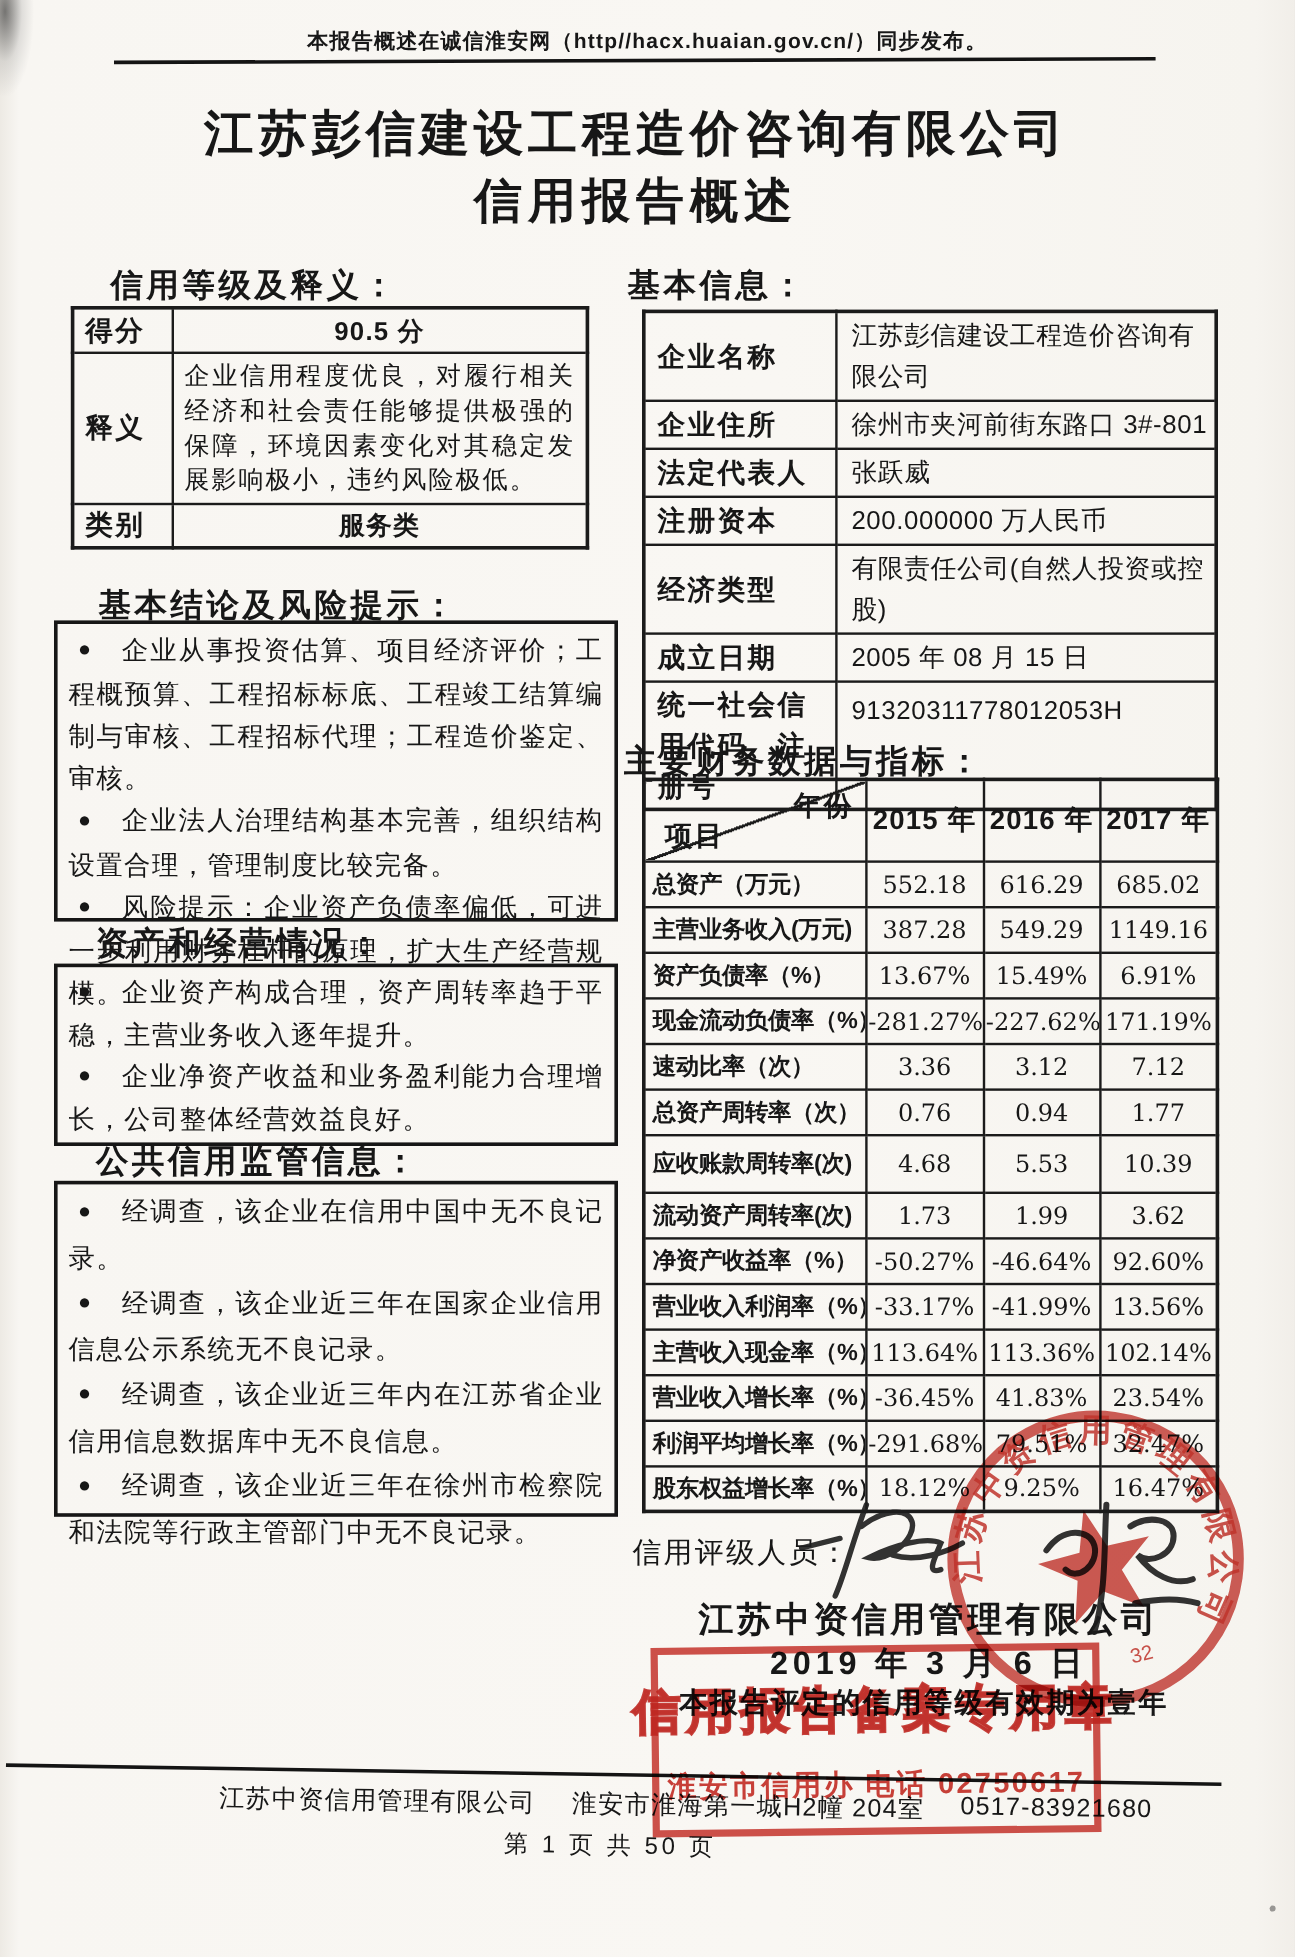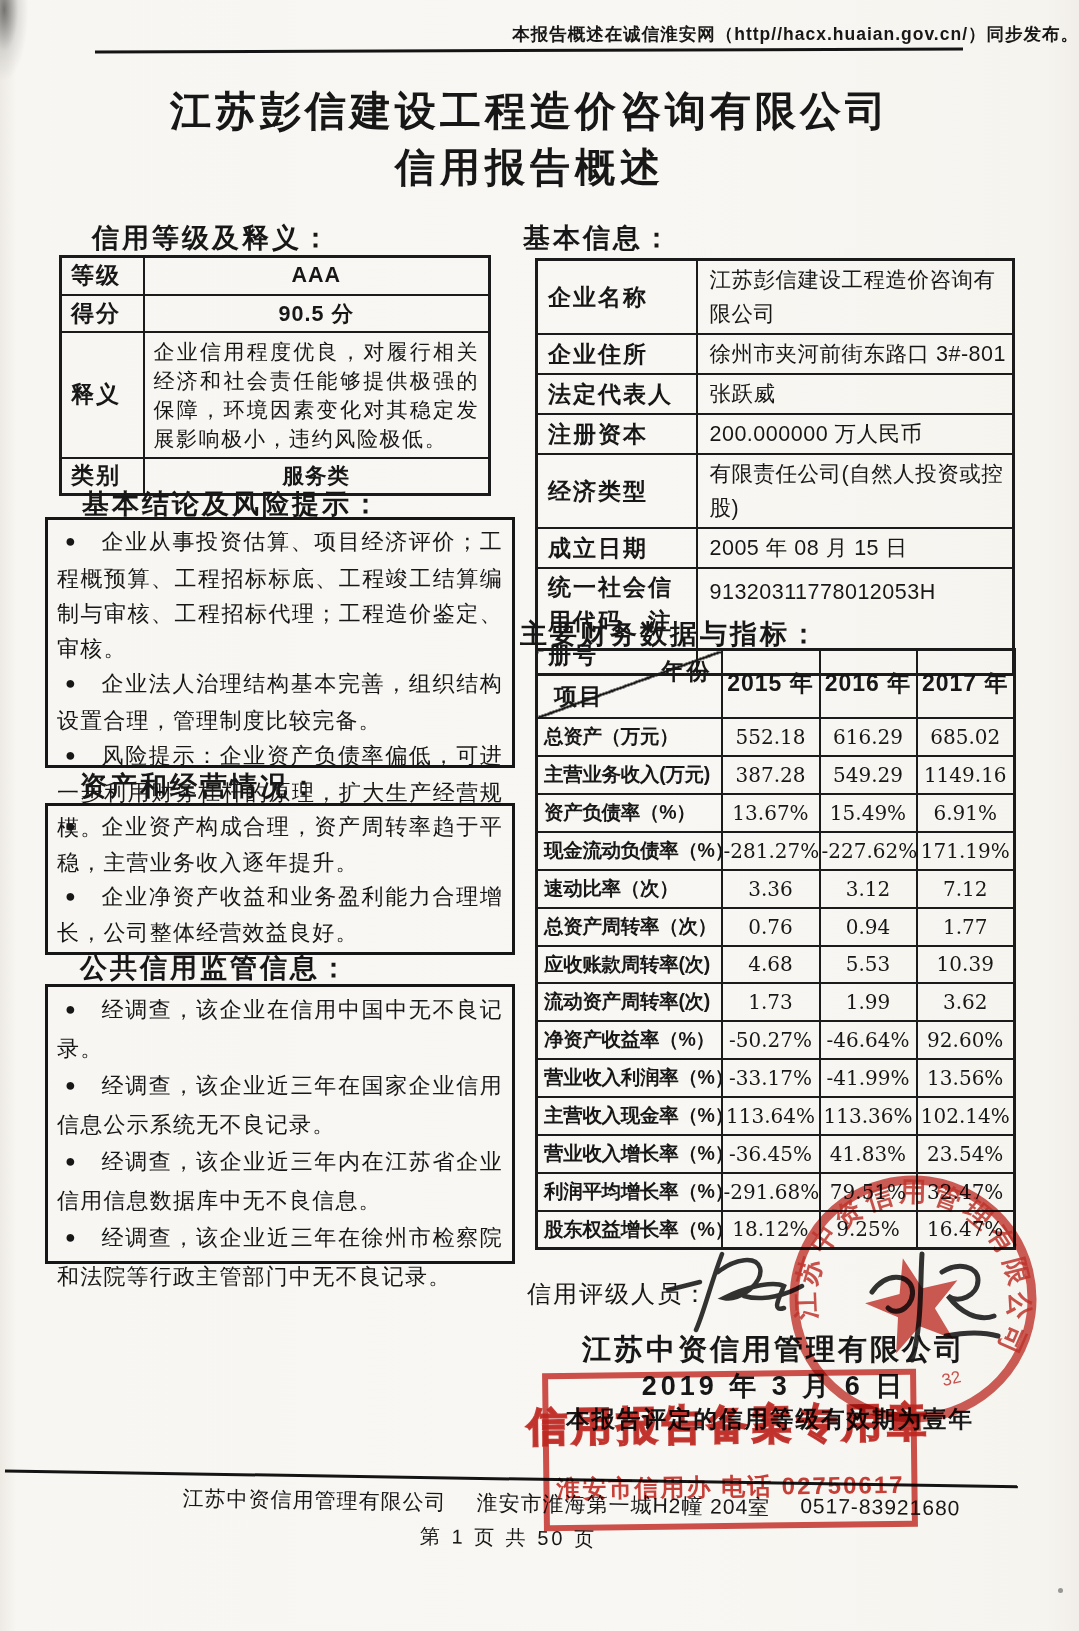--- a/index.html
+++ b/index.html
@@ -1,21 +1,21 @@
 <!DOCTYPE html>
 <html lang="zh"><head>
 <meta charset="utf-8">
 <style>
   html,body{margin:0;padding:0;background:#e9e6e1;}
   .page{position:relative;width:1079px;height:1631px;overflow:hidden;
         background:linear-gradient(90deg,#edeae4 0px,#f8f6f2 16px,#f9f7f3 60%,#f6f4ef 97%,#f1eee9 100%);
         font-family:"Liberation Sans","DejaVu Sans",sans-serif;color:#171717;}
   .abs{position:absolute;}
   
-  .notice{left:0;top:22px;width:1079px;text-align:right;font-size:17.5px;font-weight:600;letter-spacing:1px;}
+  .notice{left:0;top:22px;width:1079px;text-align:center;font-size:17.5px;font-weight:600;letter-spacing:1px;}
   .hrule{left:95px;top:49px;width:868px;height:3px;background:#141414;transform:rotate(-0.2deg);}
   .title1{left:0;top:84px;width:1060px;text-align:center;font-size:41px;font-weight:bold;letter-spacing:4px;}
   .title2{left:0;top:140px;width:1060px;text-align:center;font-size:40px;font-weight:bold;letter-spacing:5px;}
   
   .sec-h{font-weight:bold;font-size:27px;letter-spacing:3px;white-space:nowrap;}
   
   table{border-collapse:collapse;table-layout:fixed;}
   td{overflow:hidden;vertical-align:middle;}
   
   .rt{left:59px;top:255px;width:429px;border:3px solid #1b1b1b;}
@@ -80,24 +80,20 @@
   <div class="abs title2">信用报告概述</div>
 
   <div class="abs sec-h" style="left:92px;top:220px;">信用等级及释义：</div>
 
   <table class="abs rt">
     <colgroup>
         <col style="width:83px">
         <col style="width:346px">
       </colgroup>
     <tbody>
-        <tr style="height:38px">
-      <td class="lab">等级</td>
-      <td class="cen">AAA</td>
-    </tr>
     <tr style="height:37px">
       <td class="lab">得分</td>
       <td class="cen">90.5 分</td>
     </tr>
     <tr style="height:113px">
       <td class="lab">释义</td>
       <td class="shiyi">企业信用程度优良，对履行相关经济和社会责任能够提供极强的保障，环境因素变化对其稳定发展影响极小，违约风险极低。</td>
     </tr>
     <tr style="height:37px">
       <td class="lab">类别</td>
@@ -214,21 +210,21 @@
           <td class="val">3.36</td>
           <td class="val">3.12</td>
           <td class="val">7.12</td>
         </tr>
     <tr style="height:38px">
           <td class="lab">总资产周转率（次）</td>
           <td class="val">0.76</td>
           <td class="val">0.94</td>
           <td class="val">1.77</td>
         </tr>
-    <tr style="height:37px">
+    <tr style="height:48px">
           <td class="lab">应收账款周转率(次)</td>
           <td class="val">4.68</td>
           <td class="val">5.53</td>
           <td class="val">10.39</td>
         </tr>
     <tr style="height:38px">
           <td class="lab">流动资产周转率(次)</td>
           <td class="val">1.73</td>
           <td class="val">1.99</td>
           <td class="val">3.62</td>

